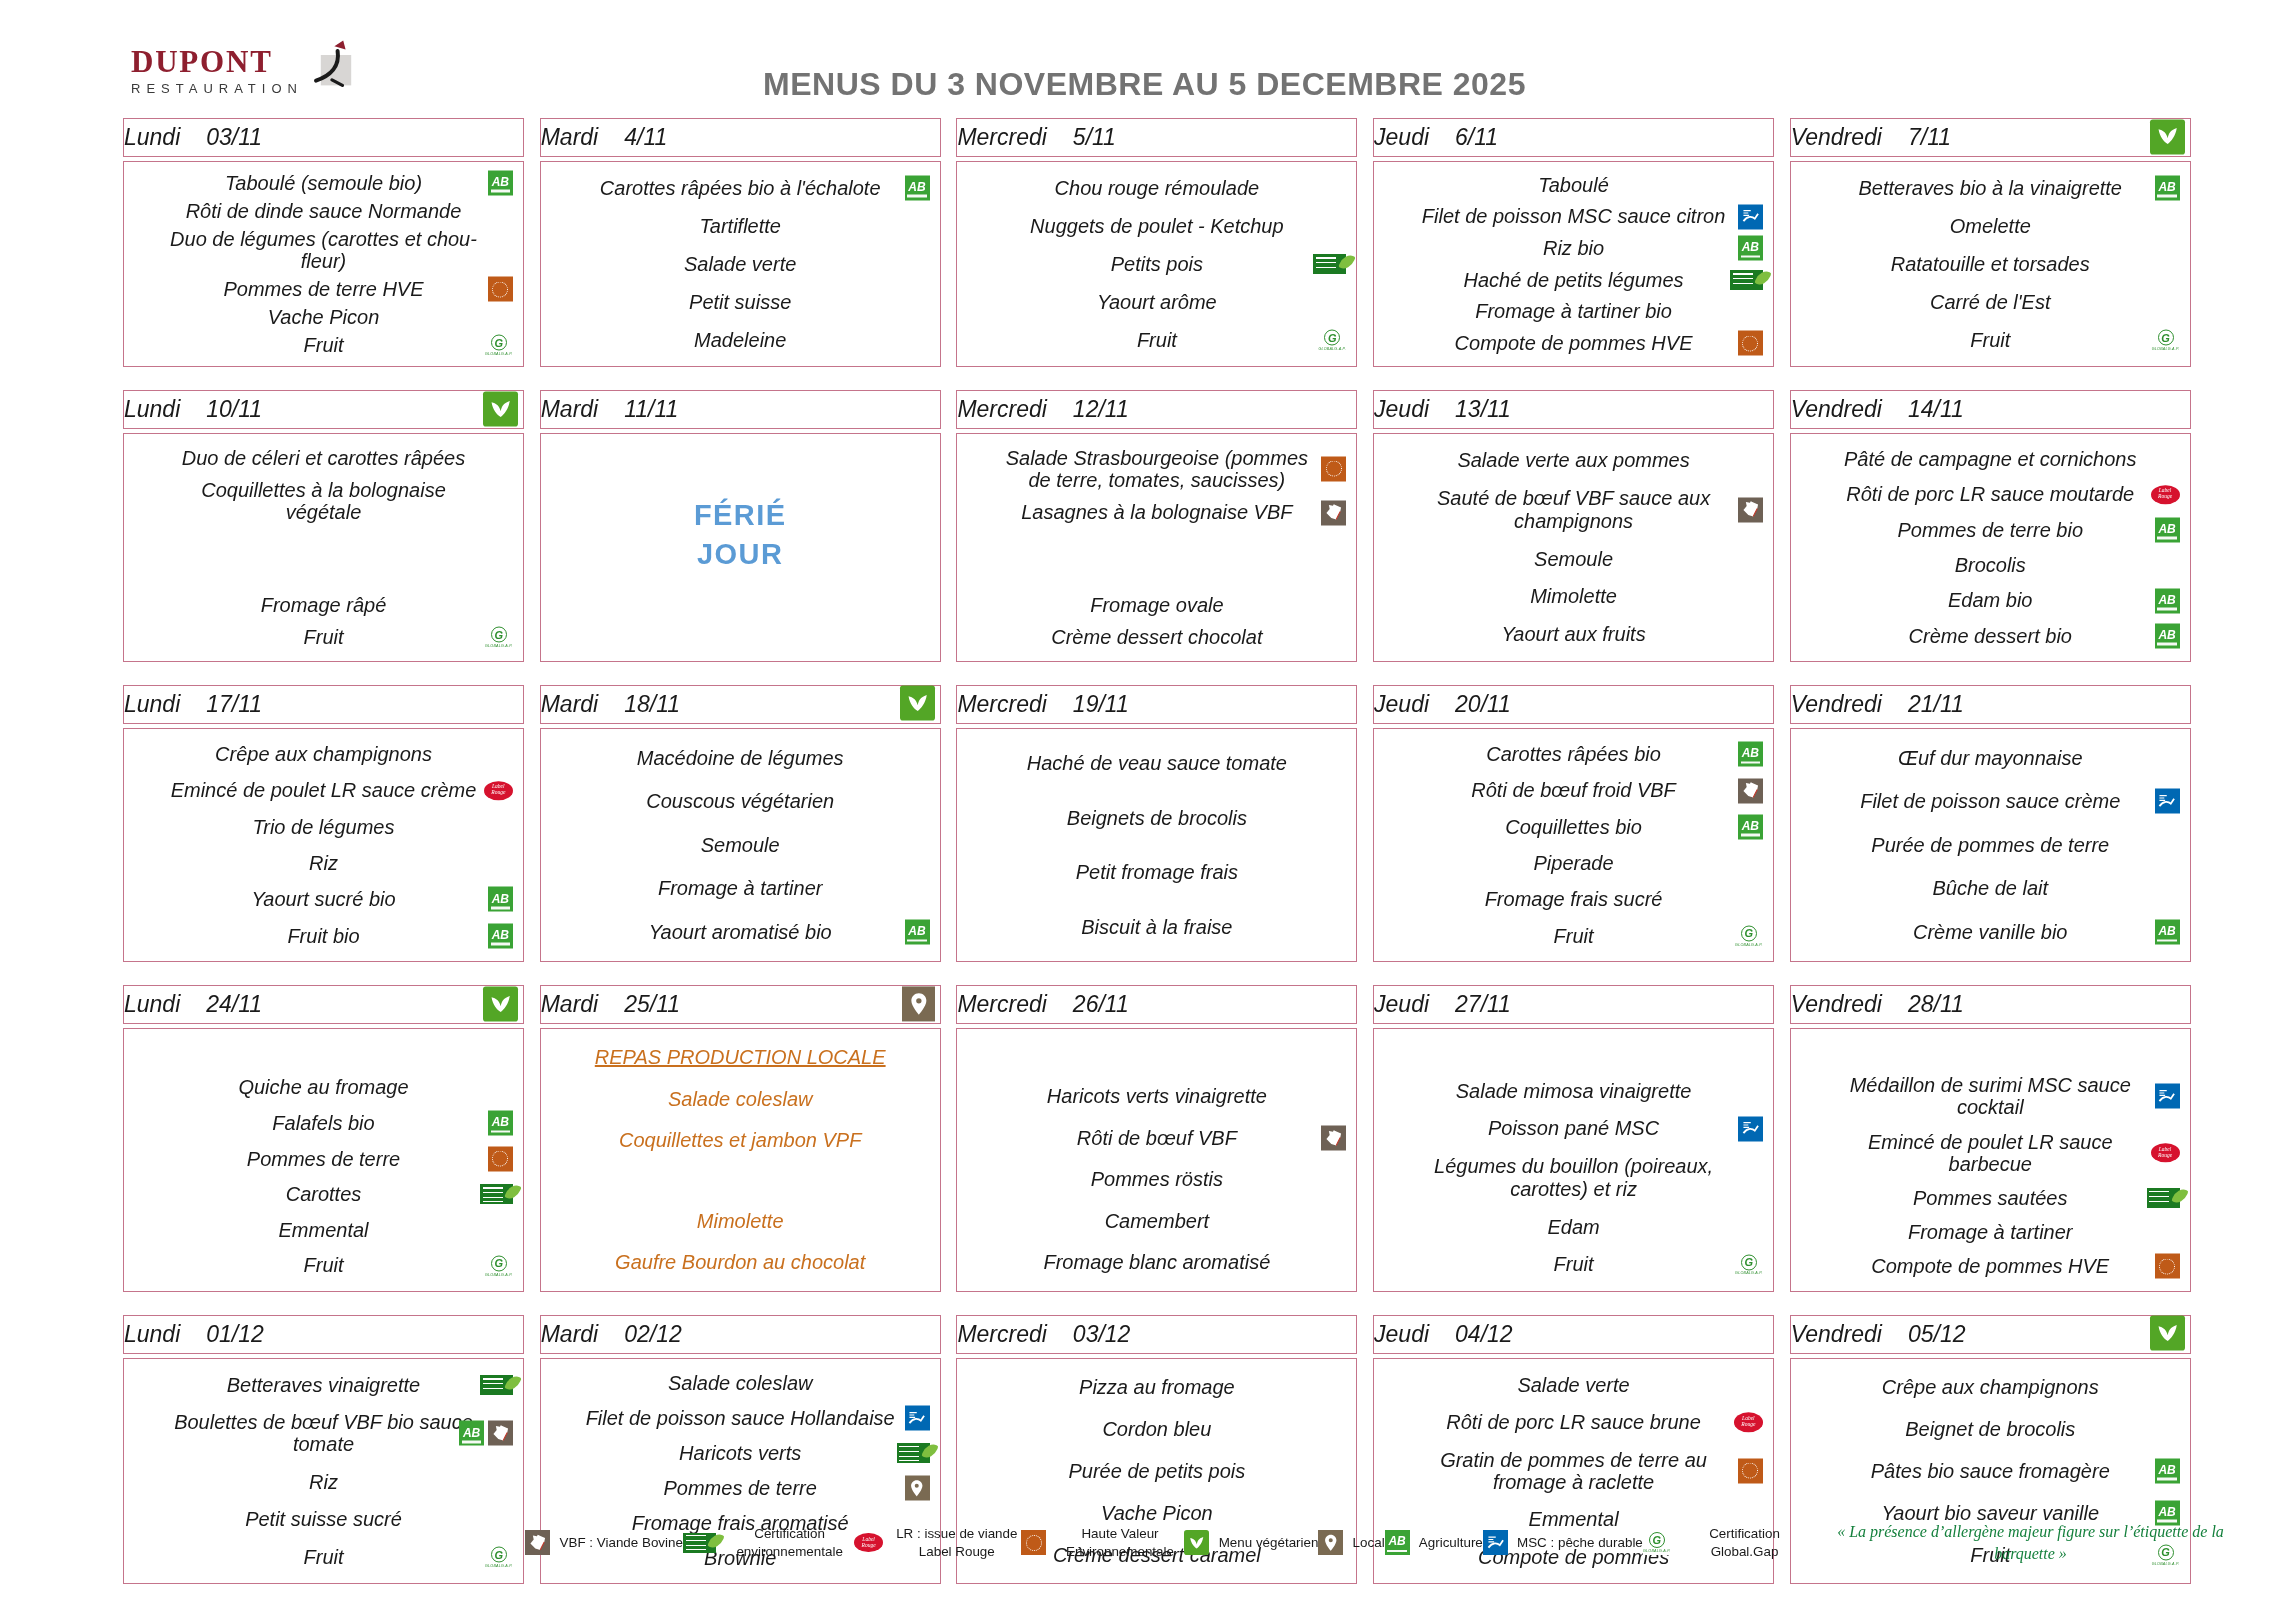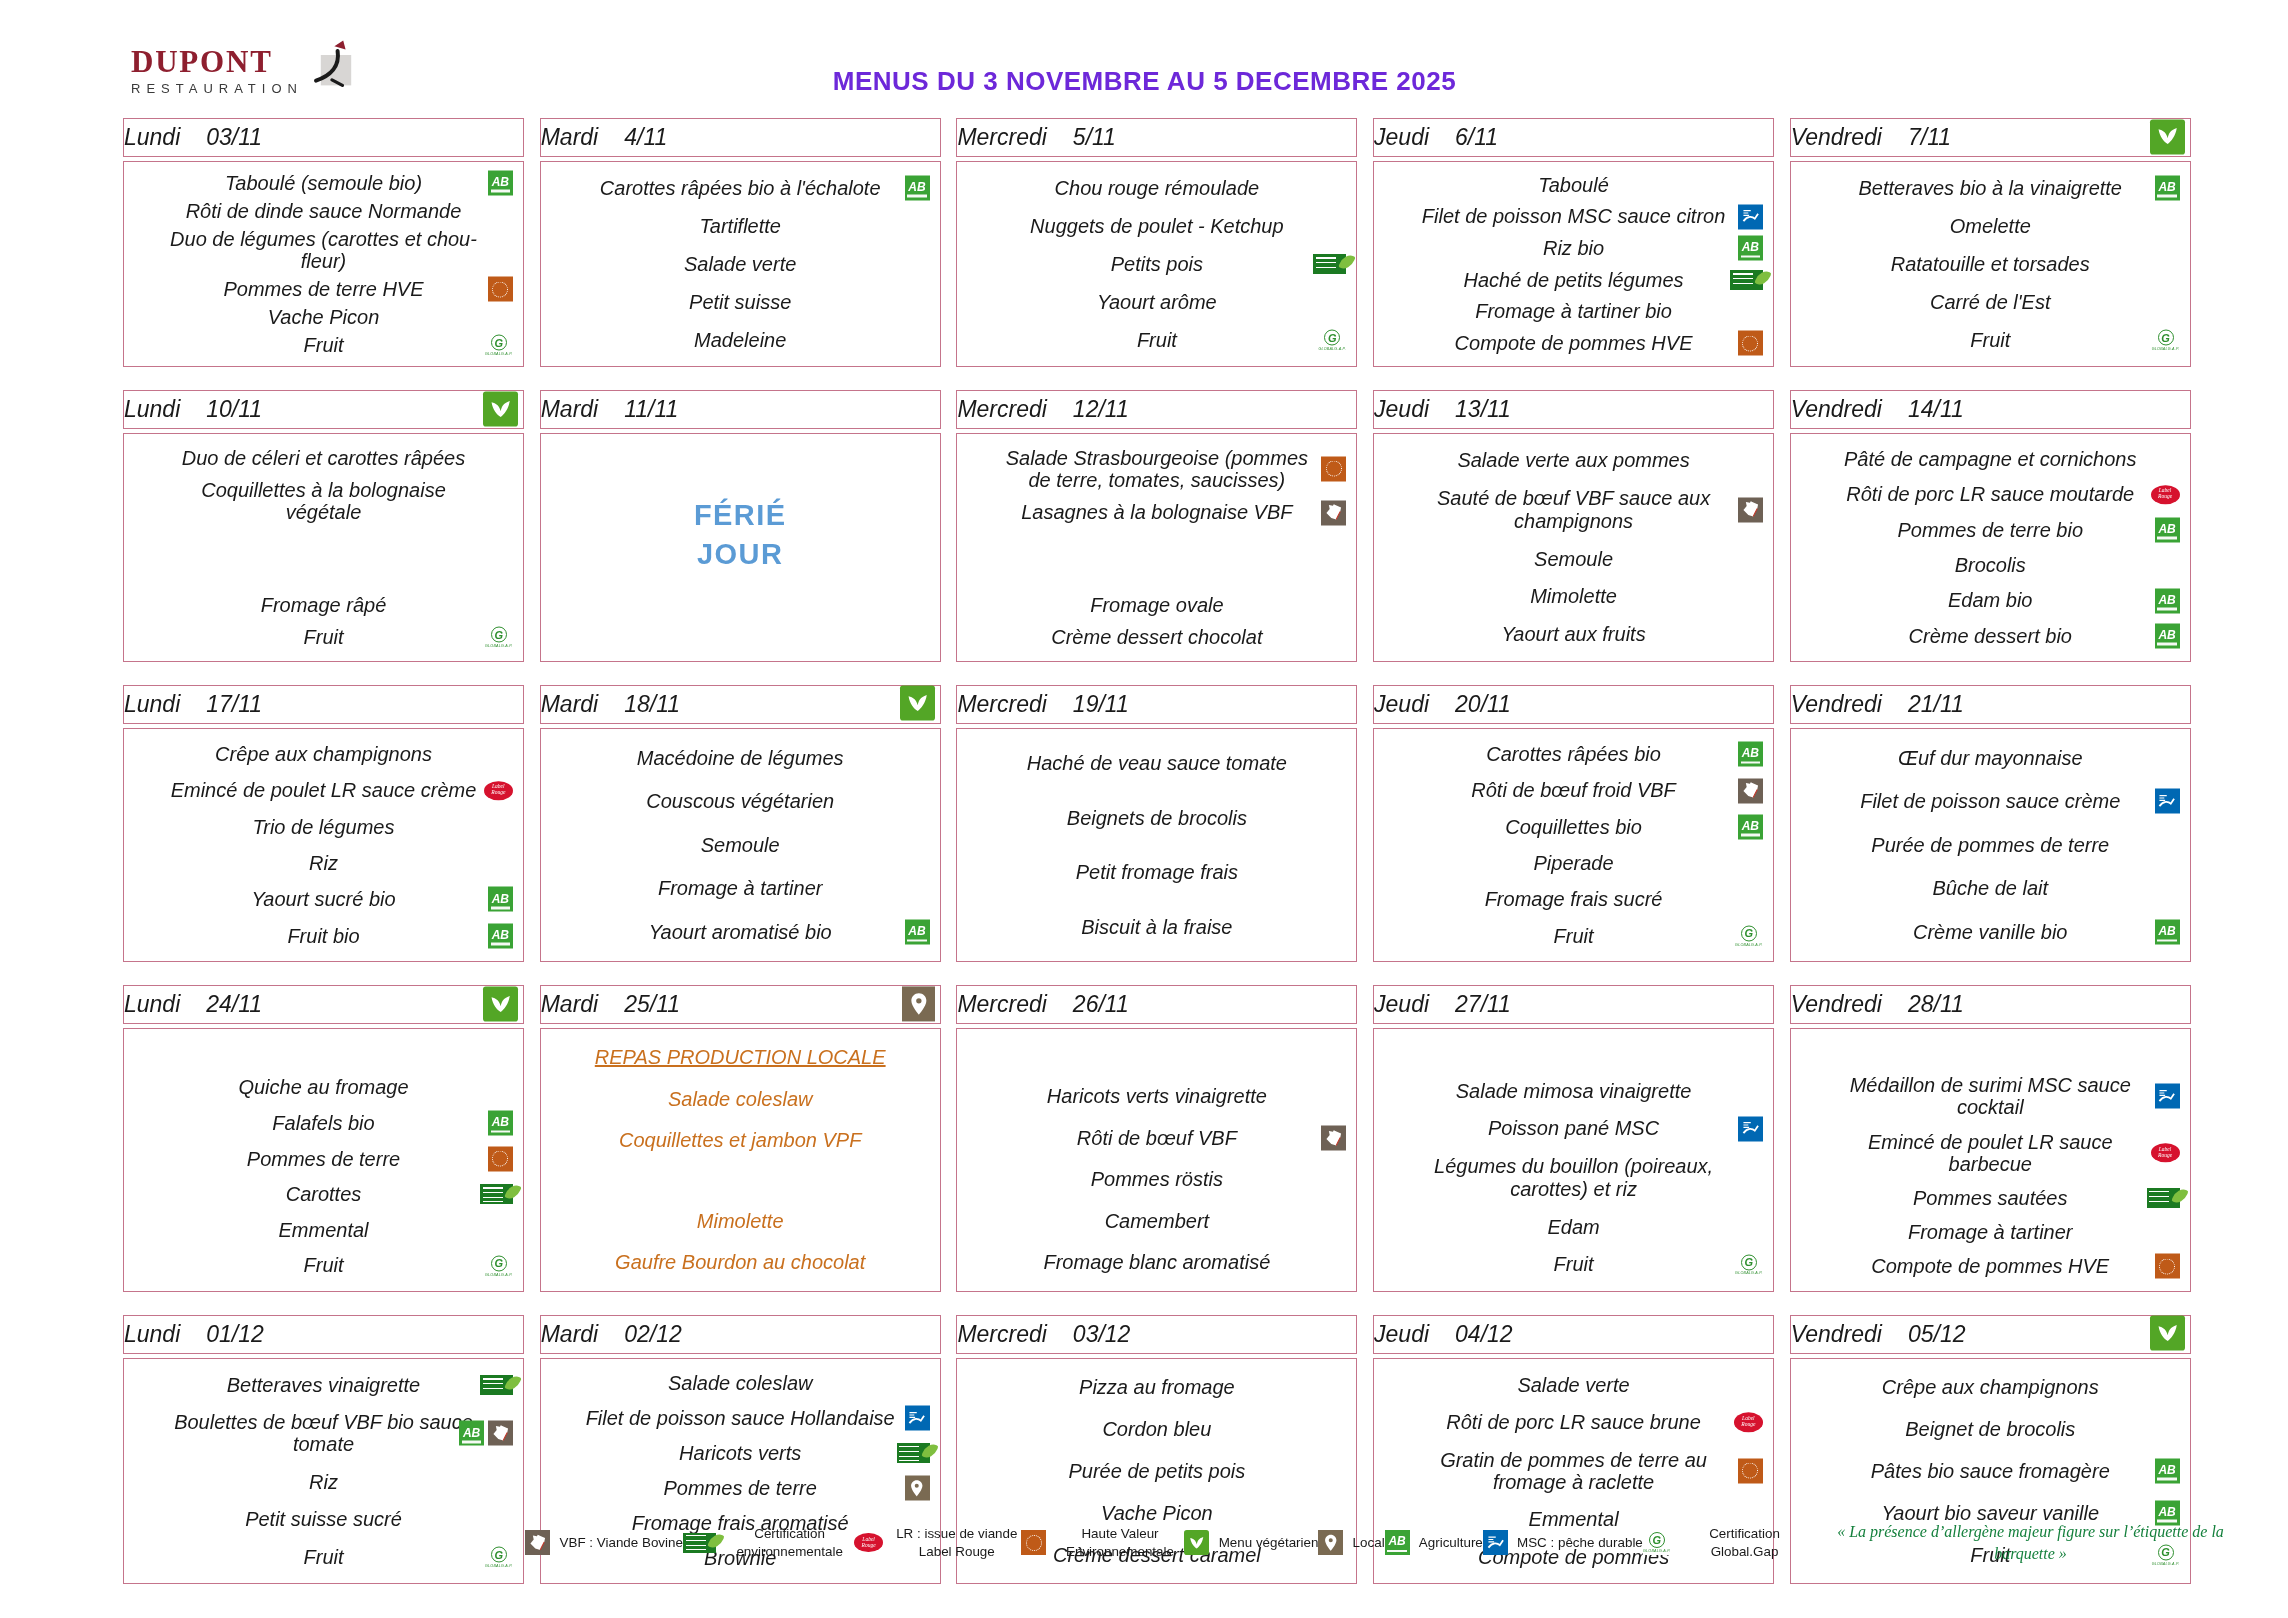--- a/index.html
+++ b/index.html
@@ -6,21 +6,21 @@
   .page{position:relative;width:2289px;height:1619px;background:#fff;overflow:hidden;
         font-family:"Liberation Sans",sans-serif;color:#1a1a1a;}
   
   .logo{position:absolute;left:131px;top:46px;display:flex;align-items:flex-start;gap:5.5px;}
   .logo-text{display:flex;flex-direction:column;}
   .logo-name{font-family:"Liberation Serif",serif;font-weight:bold;font-size:31px;
              letter-spacing:1.8px;color:#8e1f2f;line-height:1;}
   .logo-sub{font-size:13px;letter-spacing:6px;color:#3a3a3a;margin-top:3.7px;}
   .logo-mark svg{width:48px;height:48px;display:block;margin-top:-7.4px;}
   .page-title{position:absolute;left:0;right:0;top:66px;text-align:center;
-              font-size:26px;font-weight:bold;color:#6d28d9;letter-spacing:0.5px;}
+              font-size:32px;font-weight:bold;color:#737373;letter-spacing:0.5px;}
   
   .menu-grid{position:absolute;left:123px;top:118px;width:2069px;display:flex;flex-direction:column;}
   .week-row{display:flex;gap:15.7px;margin-bottom:23px;}
   .day-card{width:401px;display:flex;flex-direction:column;}
   .day-header{position:relative;border:1.8px solid #c5748b;height:37px;display:flex;
               align-items:center;justify-content:flex-start;gap:26px;
               font-style:italic;font-size:23px;}
   .day-body{border:1.8px solid #c5748b;margin-top:3.7px;display:flex;flex-direction:column;
             justify-content:space-around;padding:7.4px 3.7px;}
   .week-1 .day-body{height:190px}

